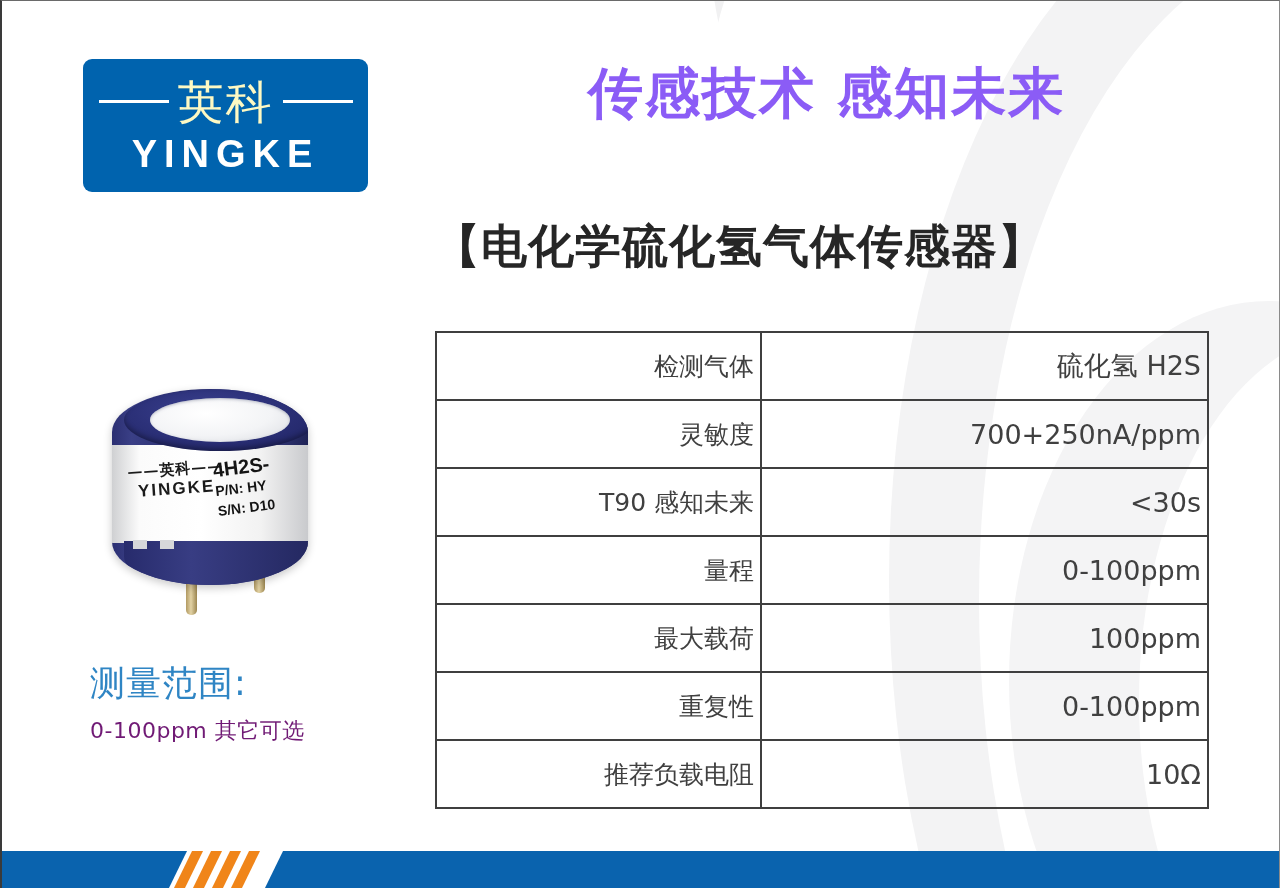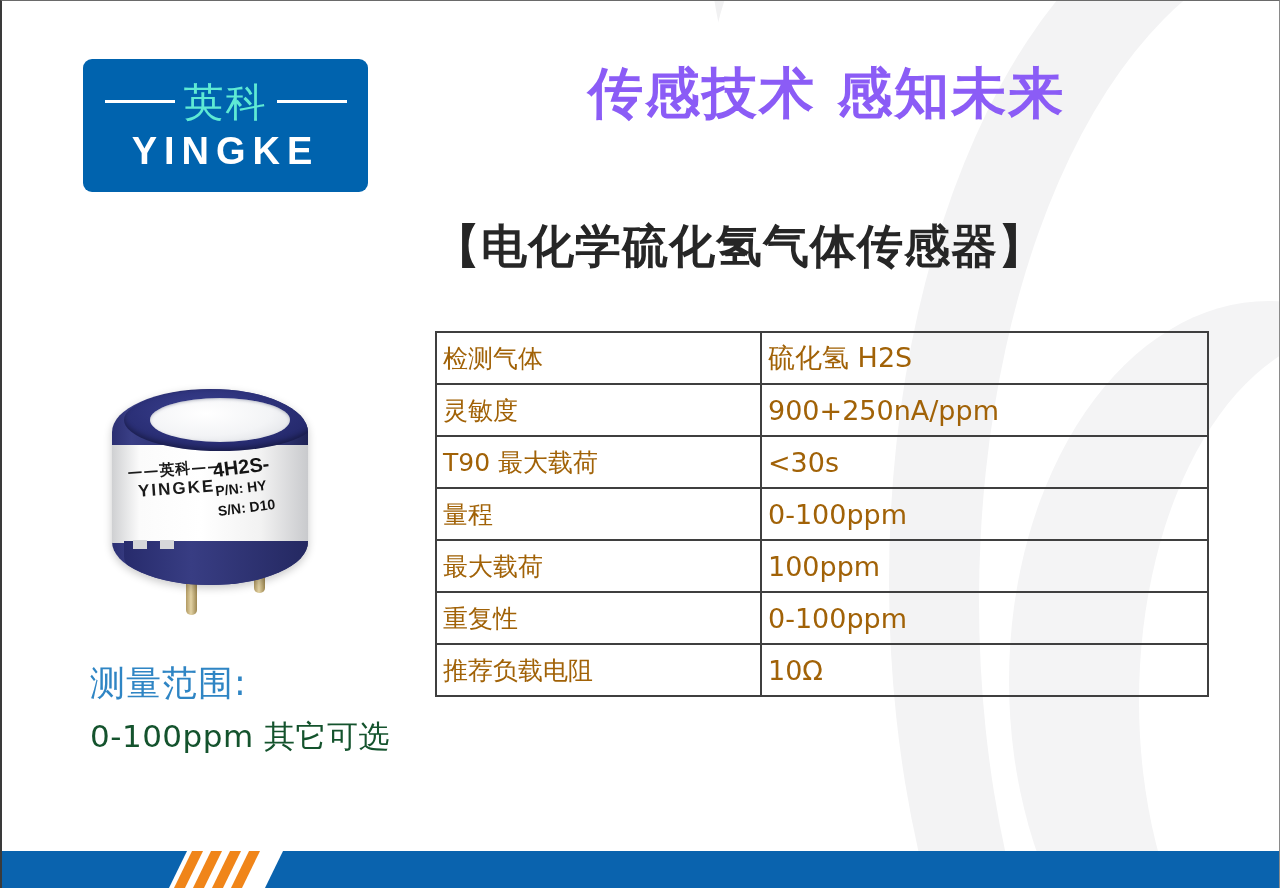--- a/index.html
+++ b/index.html
@@ -103,22 +103,22 @@
     align-items: center;
     gap: 9px;
     margin-bottom: 4px;
   }
   .logo-rule {
     width: 70px;
     height: 3px;
     background: #ffffff;
   }
   .logo-cn {
-    color: #5eead4;
-    font-size: 40px;
+    color: #fef9c3;
+    font-size: 46px;
     line-height: 1;
     letter-spacing: 2px;
     font-weight: 400;
     font-family: "DejaVu Sans", "Liberation Sans", sans-serif;
   }
   .logo-en {
     color: #ffffff;
     font-size: 38px;
     font-weight: 700;
     letter-spacing: 7px;
@@ -161,24 +161,24 @@
     left: 433px;
     top: 330px;
     width: 744px;
     border-collapse: collapse;
     table-layout: fixed;
     background: transparent;
   }
   .spec-table td {
     border: 2px solid #3f3f3f;
     height: 50px;
-    text-align: left;
+    text-align: right;
     vertical-align: middle;
-    color: #a16207;
-    padding: 0 6px;
+    color: #404040;
+    padding: 8px 6px;
     font-family: "DejaVu Sans", "Liberation Sans", sans-serif;
   }
   .spec-table td.k {
     width: 311px;
     font-size: 25px;
   }
   .spec-table td.v {
     width: 433px;
     font-size: 27px;
   }
@@ -311,22 +311,22 @@
     font-size: 35px;
     color: #2f85c4;
     letter-spacing: 1px;
     font-family: "DejaVu Sans", "Liberation Sans", sans-serif;
     text-align: center;
   }
   .range-value {
     position: absolute;
     left: 88px;
     top: 715px;
-    font-size: 31px;
-    color: #14532d;
+    font-size: 22px;
+    color: #701a75;
     letter-spacing: 0.5px;
     font-family: "DejaVu Sans", "Liberation Sans", sans-serif;
   }
 
   
   .footer {
     position: absolute;
     left: 0;
     bottom: 0;
     width: 100%;
@@ -410,24 +410,24 @@
   <div class="range-value">0-100ppm 其它可选</div>
 
   <table class="spec-table">
     <tbody>
         <tr>
           <td class="k">检测气体</td>
           <td class="v">硫化氢 H2S</td>
         </tr>
         <tr>
           <td class="k">灵敏度</td>
-          <td class="v">900+250nA/ppm</td>
-        </tr>
-        <tr>
-          <td class="k">T90 最大载荷</td>
+          <td class="v">700+250nA/ppm</td>
+        </tr>
+        <tr>
+          <td class="k">T90 感知未来</td>
           <td class="v">&lt;30s</td>
         </tr>
         <tr>
           <td class="k">量程</td>
           <td class="v">0-100ppm</td>
         </tr>
         <tr>
           <td class="k">最大载荷</td>
           <td class="v">100ppm</td>
         </tr>

